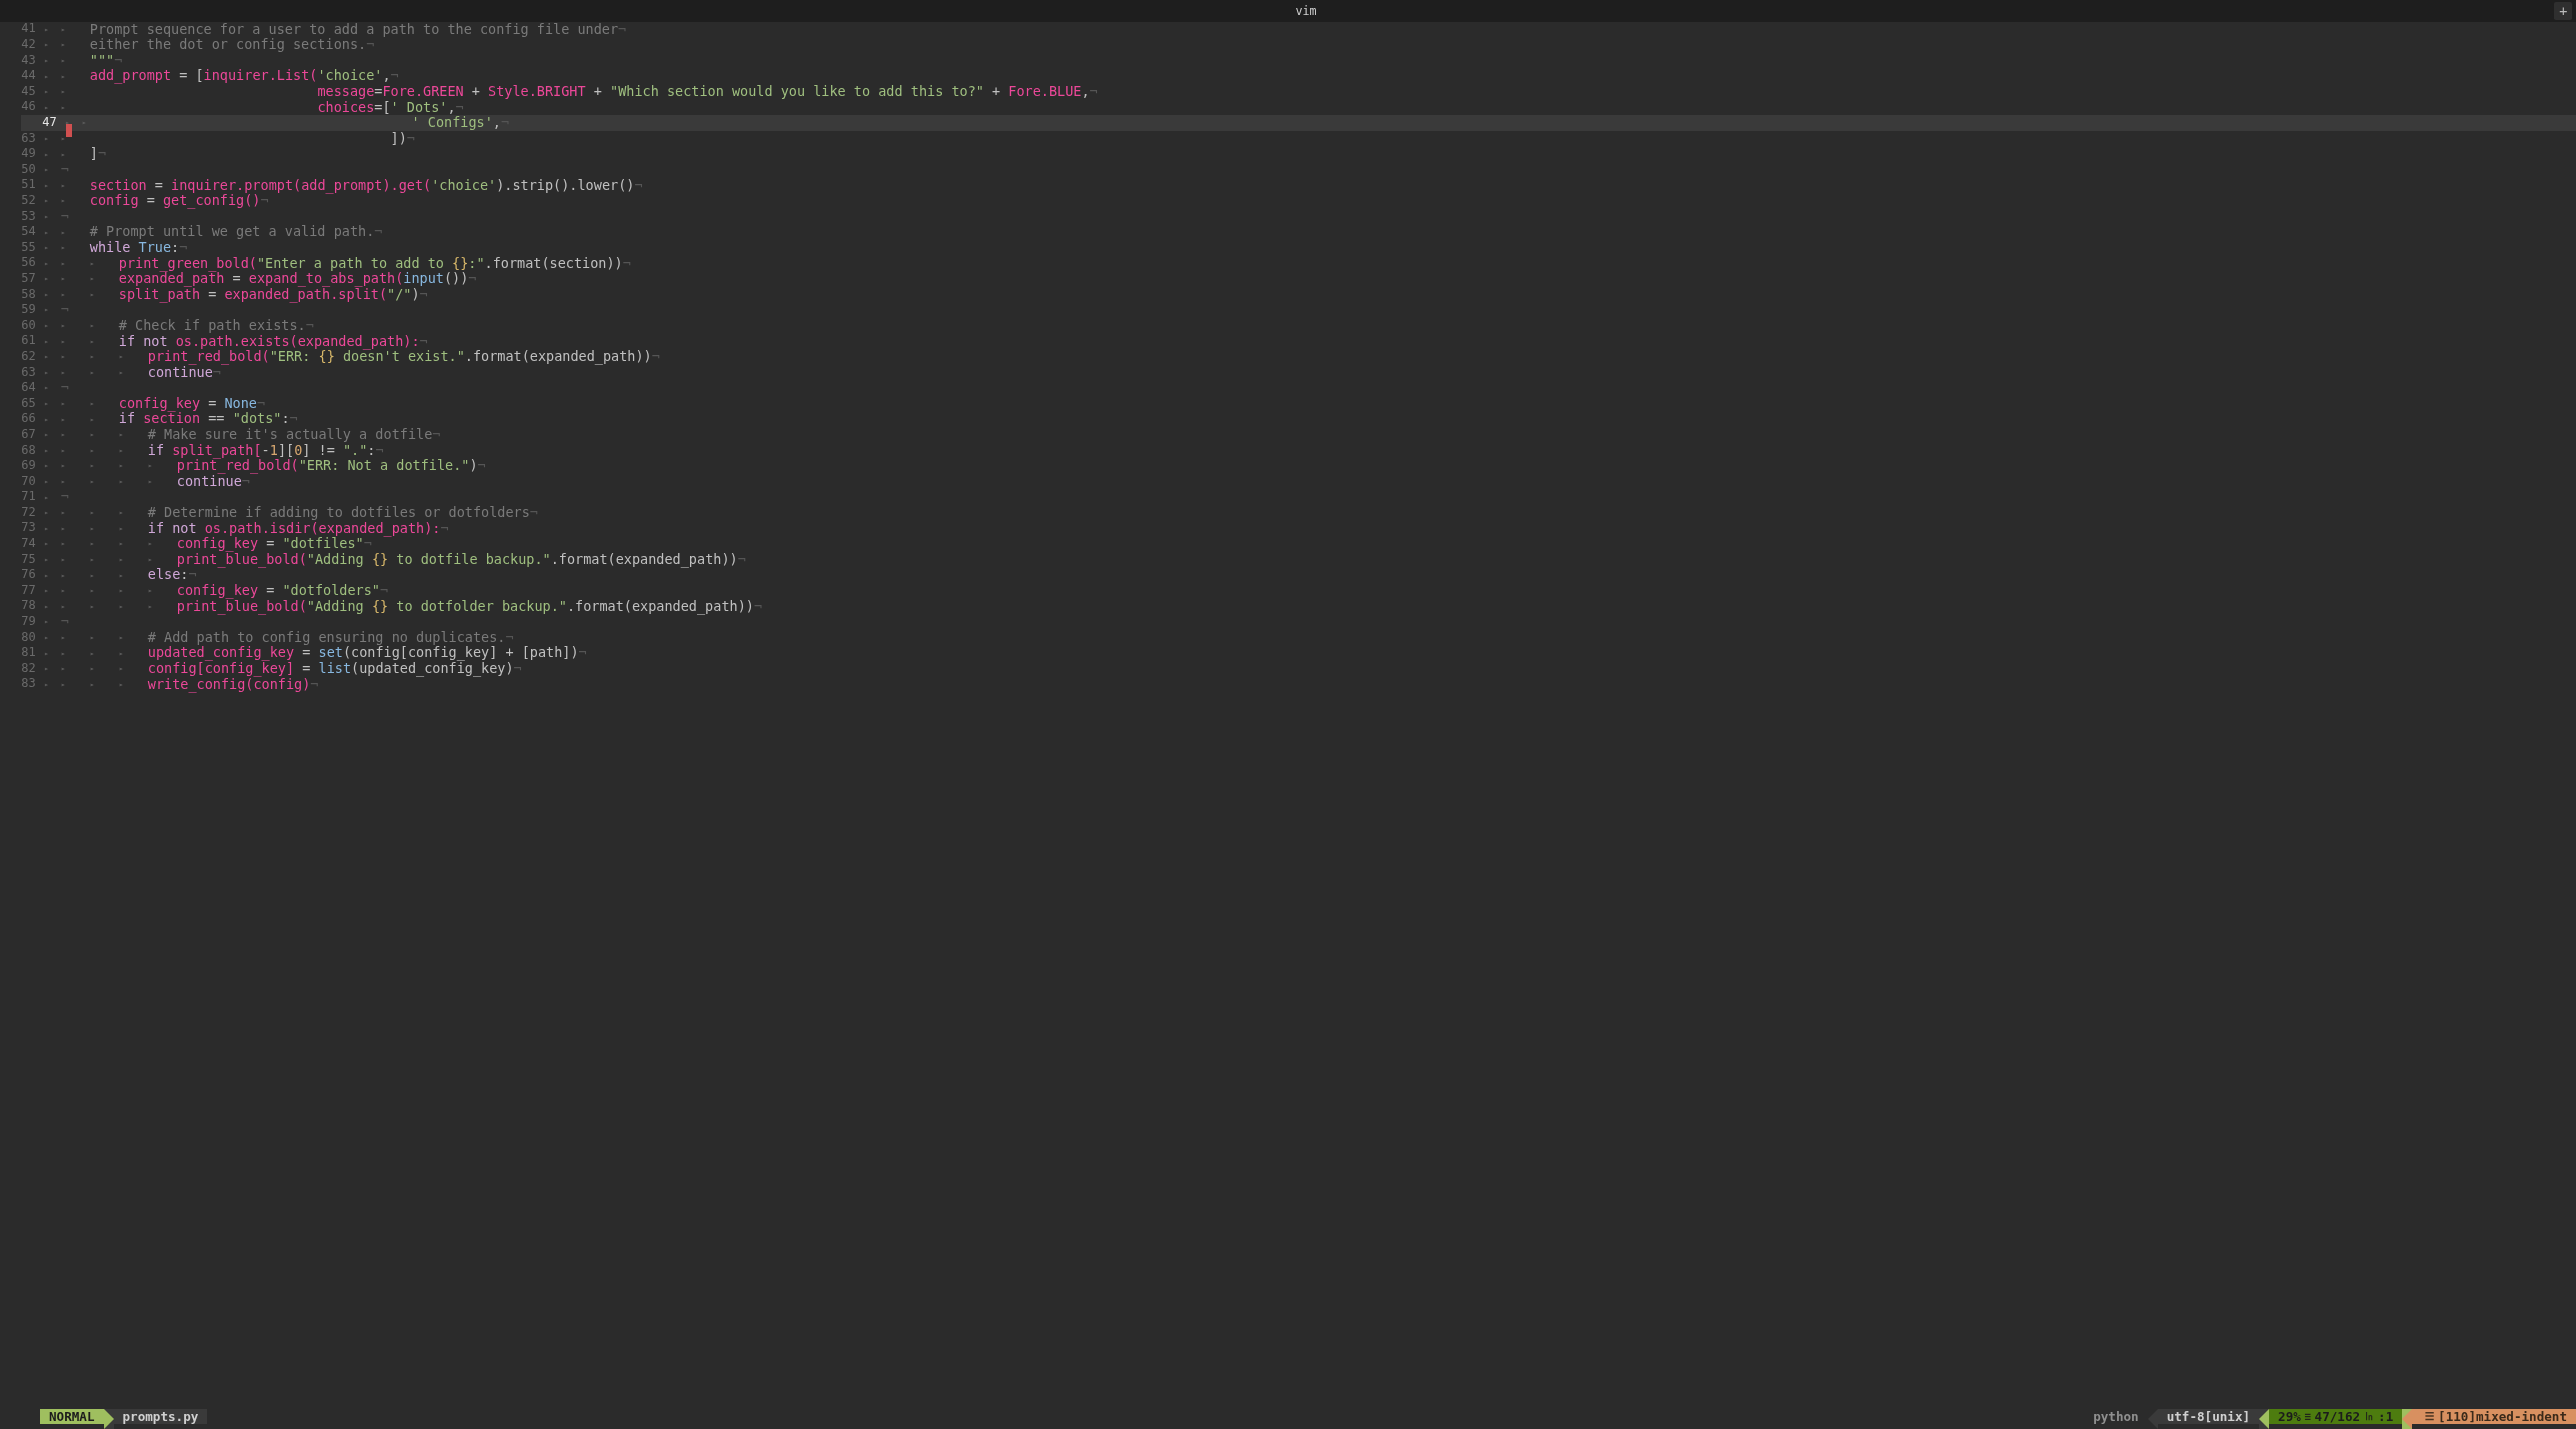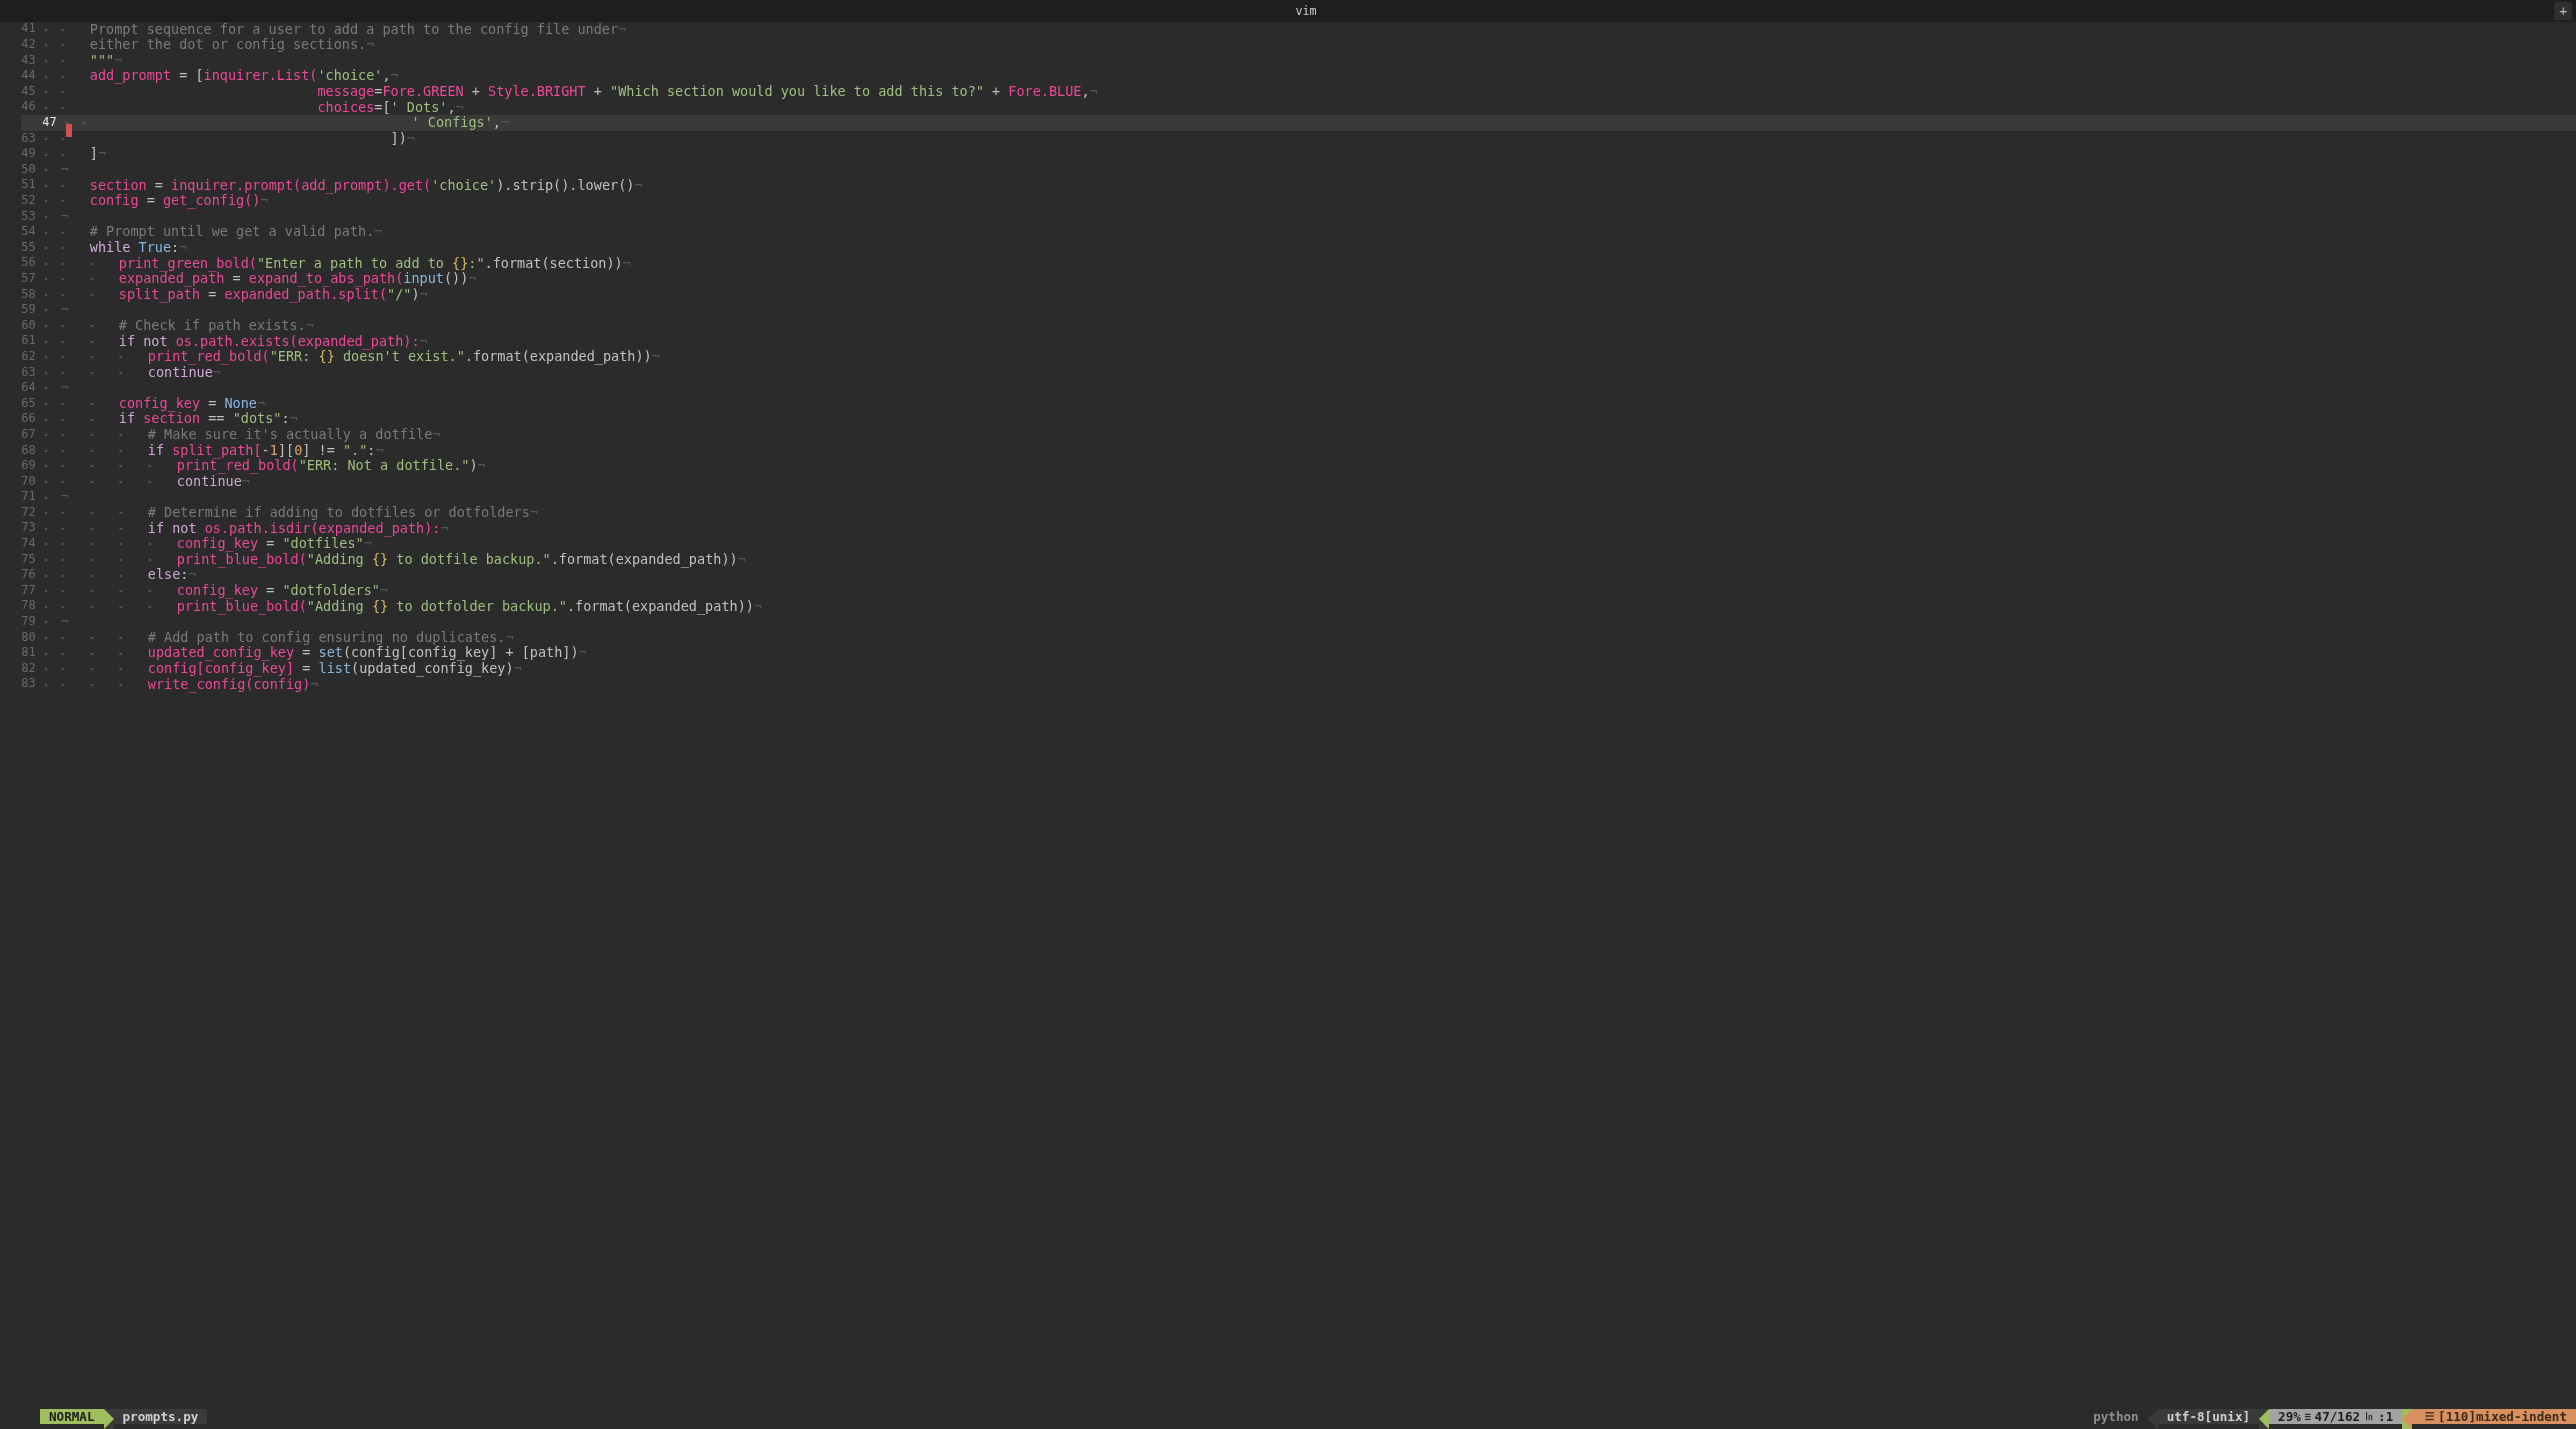--- a/index.html
+++ b/index.html
@@ -147,21 +147,21 @@
     background: #2b2b2b;
   }
   .seg-enc    { background: #3a3a3a; color: #d0d0d0; }
   .seg-pos-caret-l {
     width: 0; height: 0;
     border-top: 10px solid transparent;
     border-bottom: 10px solid transparent;
     border-right: 10.8px solid #9fbf5f;
     background: #3a3a3a;
   }
-  .seg-pos    { background: #a3a3a3; color: #1c1c1c; }
+  .seg-pos    { background: #4d7c0f; color: #1c1c1c; }
   .seg-warn-caret-l {
     width: 0; height: 0;
     border-top: 10px solid transparent;
     border-bottom: 10px solid transparent;
     border-right: 10.8px solid #d89060;
     background: #9fbf5f;
   }
   .seg-warn   { background: #d89060; color: #3a2a1a; }
   .stat-icon { font-size: 10.8px; padding: 0 3.6px; opacity: 0.9; }
 </style>

